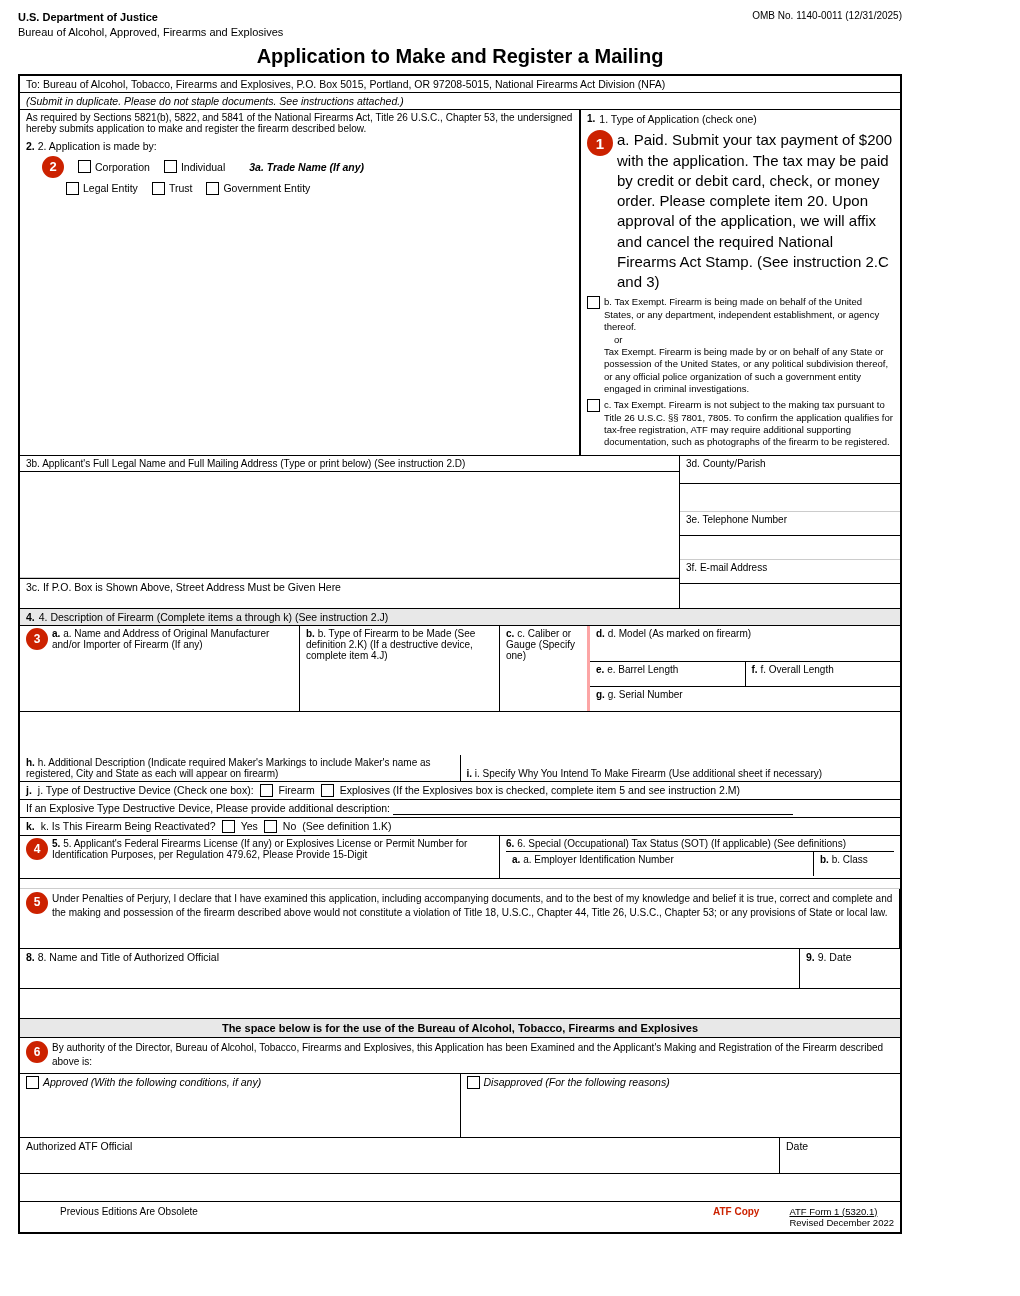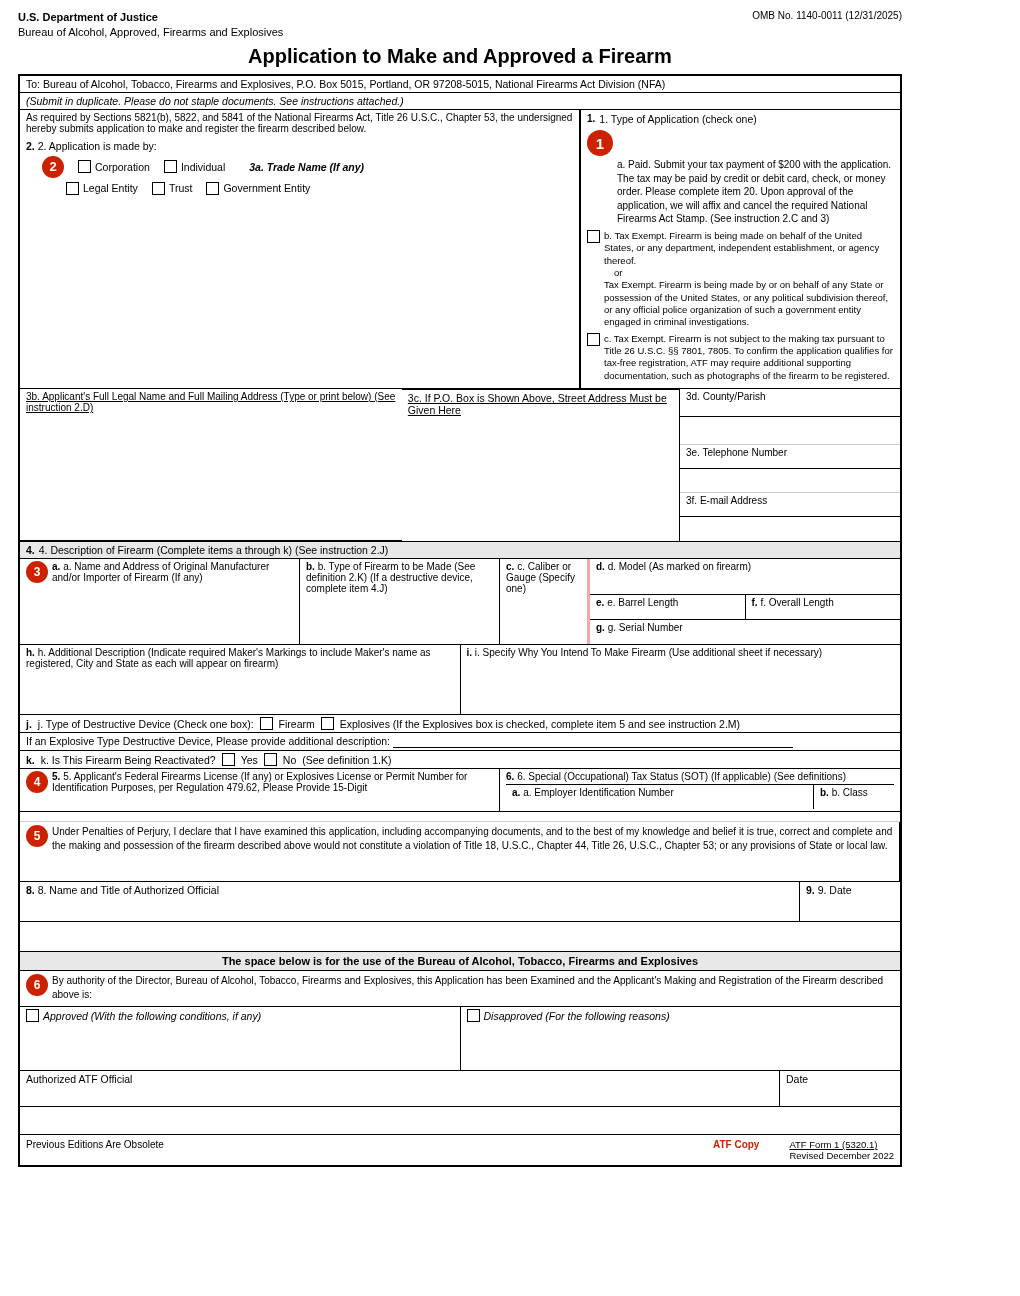--- a/index.html
+++ b/index.html
@@ -172,20 +172,21 @@
       min-height: 24px;
     }
     .section4g {
       padding: 2px 6px;
       min-height: 24px;
     }
     .section-hi {
       display: flex;
       border-bottom: 1px solid #000;
       min-height: 70px;
+      align-items: flex-end;
     }
     .section-h {
       flex: 1;
       border-right: 1px solid #000;
       padding: 2px 6px;
       font-size: 10px;
     }
     .section-i {
       flex: 1;
       padding: 2px 6px;
@@ -322,39 +323,40 @@
     .atf-official-right {
       width: 120px;
       padding: 2px 6px;
       font-size: 10.5px;
     }
     .footer-row {
       display: flex;
       justify-content: space-between;
       padding: 4px 6px;
       font-size: 10px;
+      margin-left: 34px;
     }
     .red-text {
       color: #cc2200;
       font-weight: bold;
     }
   </style>
 </head>
 <body>
 
 <div class="page">
 
   <div class="header-top">
     <div class="header-agency">
       <div class="dept">U.S. Department  of Justice</div>
       <div>Bureau of Alcohol, Approved, Firearms and Explosives</div>
     </div>
     <div class="header-omb">OMB No. 1140-0011 (12/31/2025)</div>
   </div>
-  <div class="header-title">Application to Make and Approved a Firearm</div>
+  <div class="header-title">Application to Make and Register a Mailing</div>
 
   <div class="form-border">
 
 
     <div class="row-line">To: Bureau of Alcohol, Tobacco, Firearms and Explosives, P.O. Box 5015, Portland, OR 97208-5015, National Firearms Act Division (NFA)</div>
 
     <div class="row-line italic">(Submit in duplicate.  Please do not staple documents.  See instructions attached.)</div>
 
     <div class="section-2-row">
       <div class="section-2-left">
@@ -393,42 +395,42 @@
       </div>
 
       <div class="section-2-right" style="border-left:1px solid #000;">
         <div style="display:flex; align-items:flex-start; gap:4px; margin-bottom:4px;">
           <span class="bold">1.</span>
           <span style="font-size:10.5px;">1.   Type of Application (check one)</span>
         </div>
 
         <div class="tax-exempt-item" style="margin-bottom:4px;">
           <div class="circle-num red-circle" style="width:26px;height:26px;font-size:15px;">1</div>
-          <div style="flex:1; font-size:10px; line-height:1.35;margin-top:28px;">a.   Paid.  Submit your tax payment of $200 with the application.  The tax may be paid by credit or debit card, check, or money order. Please complete item 20.  Upon approval of the application, we will affix and cancel the required National Firearms Act Stamp. (See instruction 2.C and 3)</div>
+          <div style="flex:1; font-size:15px; line-height:1.35;">a.   Paid.  Submit your tax payment of $200 with the application.  The tax may be paid by credit or debit card, check, or money order. Please complete item 20.  Upon approval of the application, we will affix and cancel the required National Firearms Act Stamp. (See instruction 2.C and 3)</div>
         </div>
 
         <div class="tax-exempt-item" style="margin-bottom:2px;">
           <div class="checkbox-box"></div>
           <div style="flex:1; font-size:9.5px; line-height:1.3;">
             <span>b.  Tax Exempt.  Firearm is being made on behalf of the United States, or any department, independent establishment, or agency thereof.</span><br>
             <span style="margin-left:10px;">or</span><br>
             <span>Tax Exempt.  Firearm is being made  by or on behalf of any State or possession of the United States, or any political subdivision thereof, or any official police organization of such a government entity engaged in criminal investigations.</span>
           </div>
         </div>
 
         <div class="tax-exempt-item" style="margin-top:4px;">
           <div class="checkbox-box"></div>
           <div style="flex:1; font-size:9.5px; line-height:1.3;">c.  Tax Exempt.  Firearm is not subject to the making tax pursuant to Title 26 U.S.C. §§ 7801, 7805.  To confirm the application qualifies for tax-free registration, ATF may require additional supporting documentation, such as photographs of the firearm to be registered.</div>
         </div>
       </div>
     </div>
 
     <div class="section-3b-row">
 
-      <div style="flex:1; border-right:1px solid #000; display:flex; flex-direction:row;text-decoration:underline;">
+      <div style="flex:1; border-right:1px solid #000; display:flex; flex-direction:column;">
 
         <div style="border-bottom:1px solid #000; padding:2px 6px; font-size:10px;">
           <span>3b.  Applicant's Full Legal Name and Full Mailing Address (Type or print below) (See instruction 2.D)</span>
         </div>
 
         <div style="flex:1; min-height:60px; border-bottom:1px solid #ccc;"></div>
 
         <div style="border-top:1px solid #000; padding:2px 6px; font-size:10.5px; min-height:30px;">3c.  If P.O. Box is Shown Above, Street Address Must be Given Here</div>
       </div>
 

